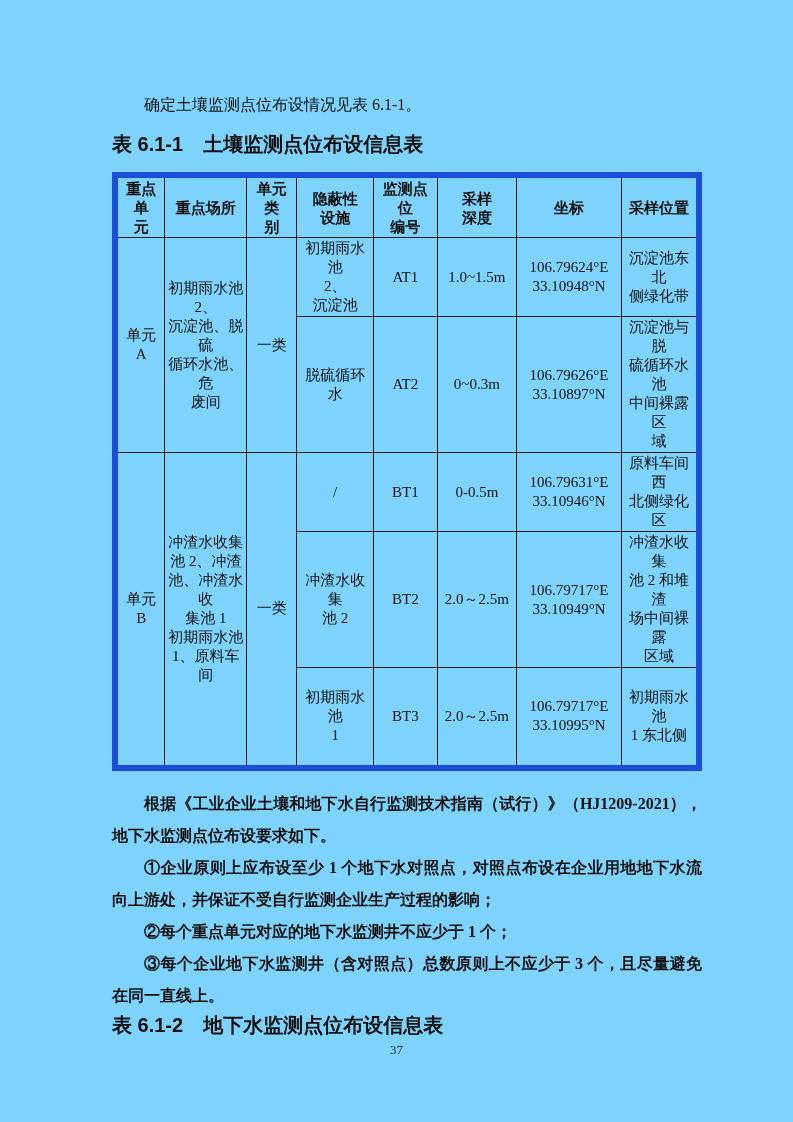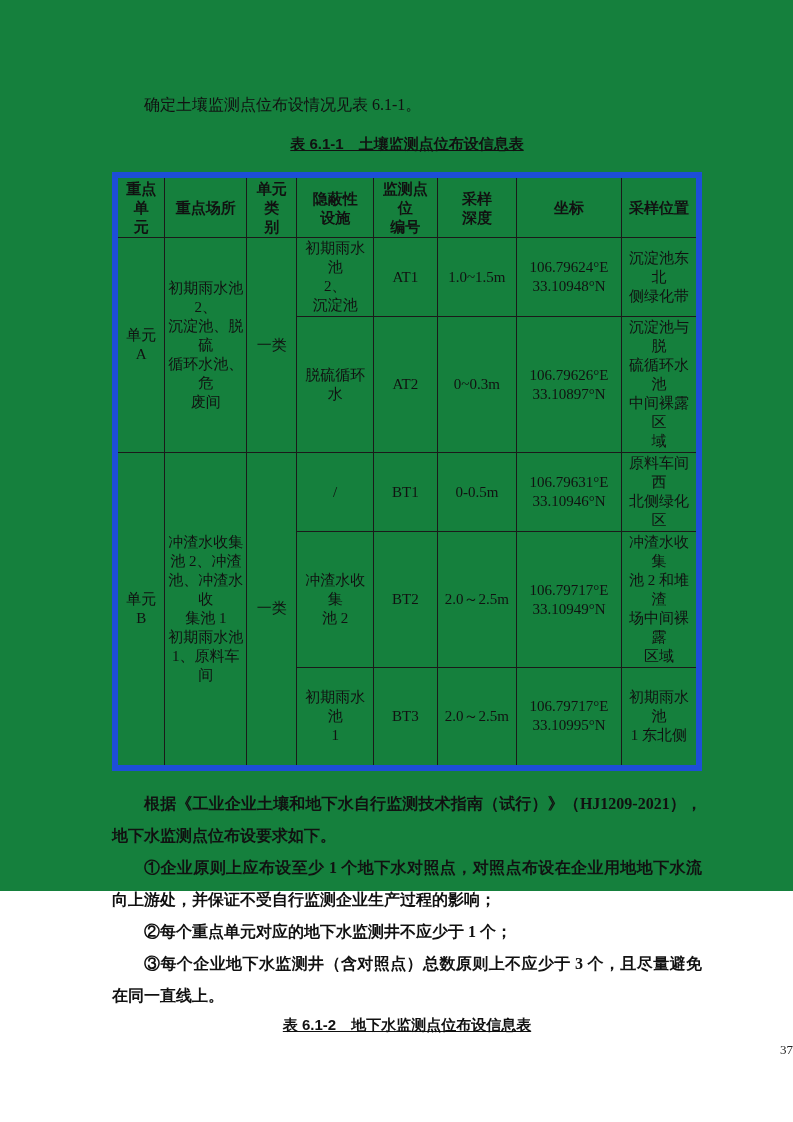--- a/index.html
+++ b/index.html
@@ -4,34 +4,33 @@
 <style>
   html,body { margin:0; padding:0; }
   body {
     width:793px; height:1122px;
     background:#ffffff;
     font-family:"Liberation Serif","DejaVu Serif",serif;
     color:#111;
     position:relative;
     overflow:hidden;
   }
-  .page { position:absolute; left:0; top:0; width:793px; height:891px; background:#15803d; }
+  .page { position:absolute; left:0; top:0; width:793px; height:1122px; background:#7dd3fc; }
   .content { position:absolute; left:112px; top:0; width:590px; }
 
   .intro {
     margin:88px 0 0 0;
     font-size:16px; line-height:33px;
     text-indent:2em; text-align:justify;
   }
   .tbl-title {
     margin:12px 0 0 0;
-    font-size:15px; line-height:22px;
-    font-weight:bold; text-align:center;
+    font-size:20px; line-height:22px;
+    font-weight:bold; text-align:left;
     font-family:"Liberation Sans","DejaVu Sans",sans-serif;
-    text-decoration:underline;
   }
   table {
     border-collapse:collapse;
     table-layout:fixed;
     width:100%;
     margin-top:17px;
     border:6px solid #1d4ed8;
   }
   th, td {
     border:1px solid #1a1a1a;
@@ -66,21 +65,21 @@
   }
   p.body {
     margin:0;
     font-size:16px; line-height:32px;
     text-indent:2em; text-align:justify;font-weight:bold;
   }
   p.body.first { margin-top:17px; }
   .tbl-title.second { margin-top:2px; }
   .pageno {
     position:absolute; left:0; top:1042px; width:793px;
-    text-align:right; font-size:13px; color:#222;
+    text-align:center; font-size:13px; color:#222;
   }
 </style>
 </head>
 <body>
 
 <div class="page">
   <div class="content">
 
     <p class="intro">确定土壤监测点位布设情况见表 6.1-1。</p>
 

